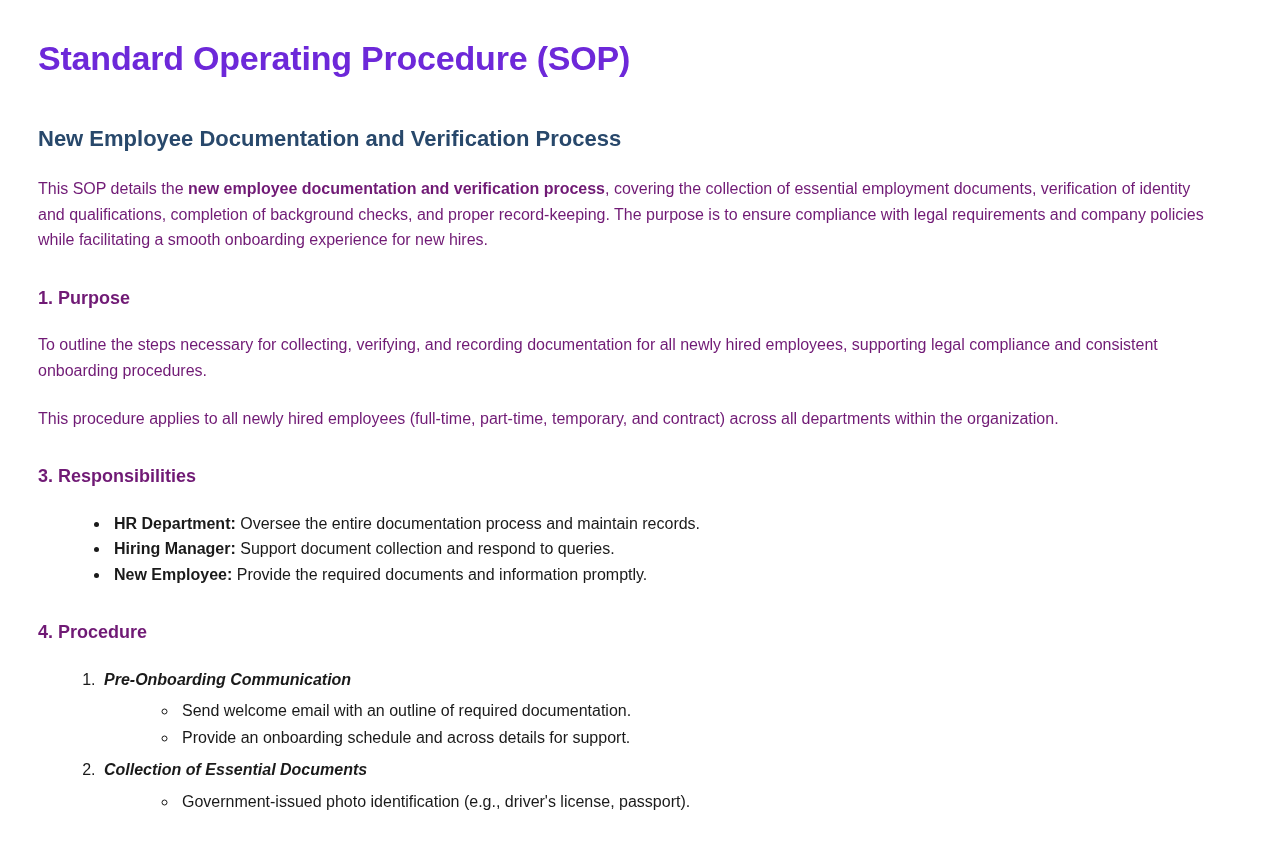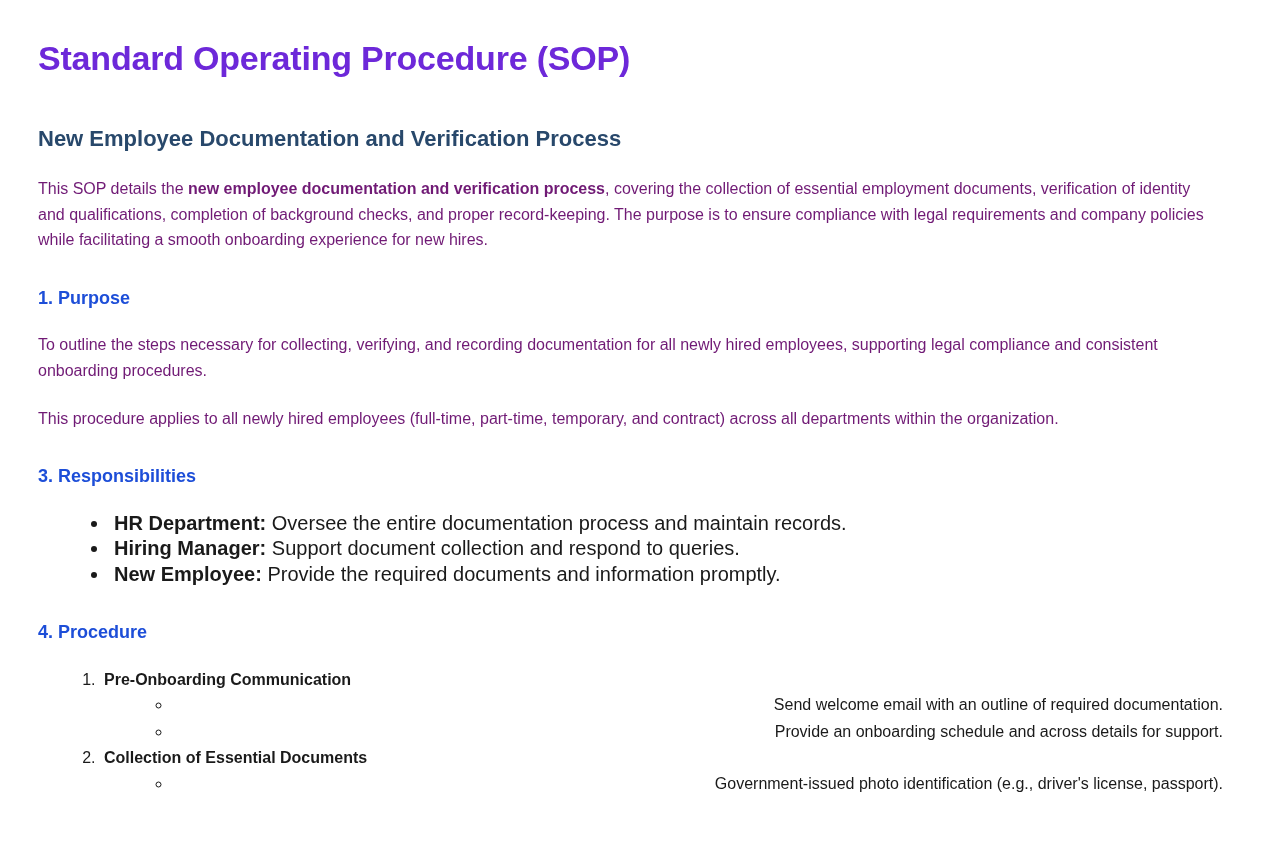--- a/index.html
+++ b/index.html
@@ -30,21 +30,21 @@
   h2.doc-subtitle {
     font-size: 22px;
     font-weight: bold;
     color: #28486b;
     margin: 46px 0 0 0;
     line-height: 1.25;
   }
   h3.section-heading {
     font-size: 18px;
     font-weight: bold;
-    color: #1d4ed8;
+    color: #701a75;
     margin: 34px 0 0 0;
     line-height: 1.3;
   }
   p.body-text {
     font-size: 16px;
     line-height: 25.6px;
     margin: 24px 0 0 0;
     color: #701a75;
     max-width: 1172px;
   }
@@ -52,44 +52,44 @@
     margin-top: 22px;
   }
   strong { font-weight: bold; }
 
   ul.resp-list {
     margin: 22px 0 0 0;
     padding-left: 72px;
     list-style-type: disc;
   }
   ul.resp-list > li {
-    font-size: 20px;
+    font-size: 16px;
     line-height: 25.6px;
     margin: 0 0 0 0;
     padding-left: 4px;
   }
 
   ol.procedure-list {
     margin: 22px 0 0 0;
     padding-left: 62px;
     list-style-type: decimal;
   }
   ol.procedure-list > li {
     font-size: 16px;
     line-height: 25.6px;
     padding-left: 4px;
   }
   ol.procedure-list > li > .step-title {
     font-weight: bold;
+    font-style: italic;
   }
   ul.sub-list {
-    margin: 0;
+    margin: 6px;
     padding-left: 68px;
     list-style-type: circle;
-    text-align: right;
   }
   ul.sub-list > li {
     font-size: 16px;
     line-height: 26.5px;
     font-weight: normal;
     padding-left: 4px;
   }
 </style>
 </head>
 <body>

